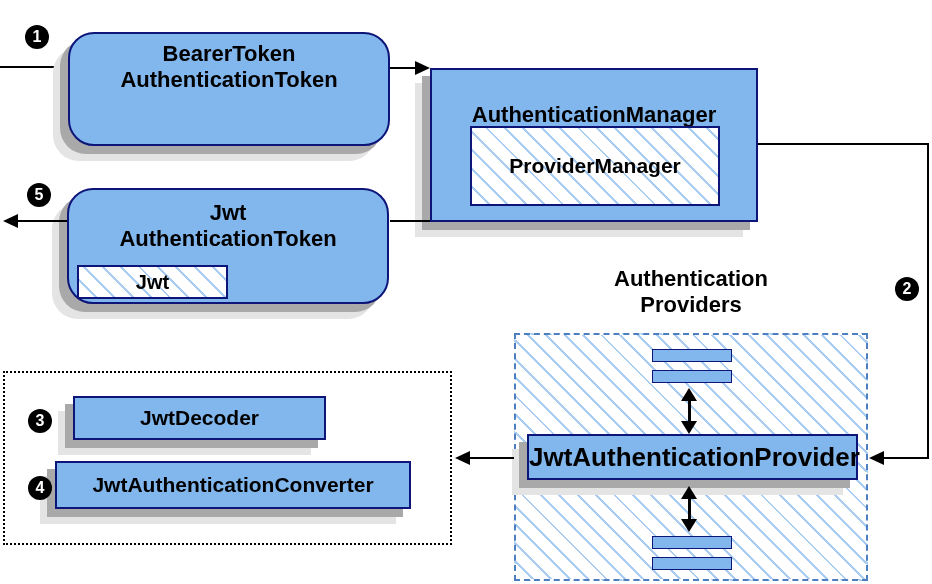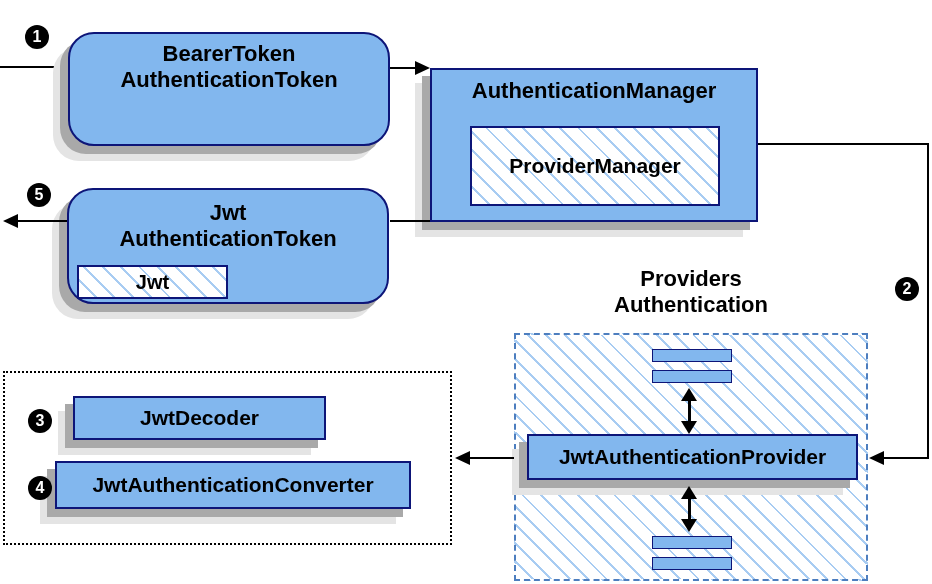--- a/index.html
+++ b/index.html
@@ -65,21 +65,21 @@
     <div class="node-title" style="padding-top:7px;">
       <div>BearerToken</div>
       <div>AuthenticationToken</div>
     </div>
   </div>
 
   <div class="line" style="left:390px;top:67px;width:27px;height:2px;"></div>
   <div class="tri tri-right" style="left:415px;top:61px;"></div>
 
   <div class="node" style="left:430px;top:68px;width:328px;height:154px;">
-    <div class="node-title" style="padding-top:8px;">AuthenticationManager</div>
+    <div class="node-title" style="padding-top:32px;">AuthenticationManager</div>
     <div class="chip hatch" style="left:38px;top:56px;width:250px;height:80px;line-height:76px;font-size:21px;">ProviderManager</div>
   </div>
 
   <div class="line" style="left:758px;top:143px;width:171px;height:2px;"></div>
   <div class="line" style="left:927px;top:143px;width:2px;height:316px;"></div>
   <div class="line" style="left:884px;top:457px;width:45px;height:2px;"></div>
   <div class="tri tri-left" style="left:869px;top:451px;"></div>
   <div class="step" style="left:895px;top:277px;">2</div>
 
   <div class="line" style="left:390px;top:220px;width:40px;height:2px;"></div>
@@ -90,37 +90,37 @@
       <div>AuthenticationToken</div>
     </div>
     <div class="chip hatch" style="left:8px;top:75px;width:151px;height:34px;line-height:30px;">Jwt</div>
   </div>
 
   <div class="line" style="left:16px;top:220px;width:51px;height:2px;"></div>
   <div class="tri tri-left" style="left:3px;top:214px;"></div>
   <div class="step" style="left:27px;top:183px;">5</div>
 
   <div class="group-label" style="left:514px;top:266px;width:354px;">
+    <div>Authentication</div>
     <div>Providers</div>
-    <div>Authentication</div>
   </div>
 
   <div id="providers-box" class="hatch" style="left:514px;top:333px;width:354px;height:248px;"></div>
 
   <div class="bar" style="left:652px;top:349px;"></div>
   <div class="bar" style="left:652px;top:370px;"></div>
 
   <div class="dblarrow" style="left:681px;top:388px;height:46px;">
     <div class="tri tri-up"></div>
     <div class="stem"></div>
     <div class="tri tri-down"></div>
   </div>
 
   <div class="node" style="left:527px;top:434px;width:331px;height:46px;">
-    <div class="node-title" style="line-height:42px;font-size:21px;">JwtAuthenticationProvider</div>
+    <div class="node-title" style="line-height:42px;font-size:26px;">JwtAuthenticationProvider</div>
   </div>
 
   <div class="dblarrow" style="left:681px;top:486px;height:46px;">
     <div class="tri tri-up"></div>
     <div class="stem"></div>
     <div class="tri tri-down"></div>
   </div>
 
   <div class="bar" style="left:652px;top:536px;"></div>
   <div class="bar" style="left:652px;top:557px;"></div>

